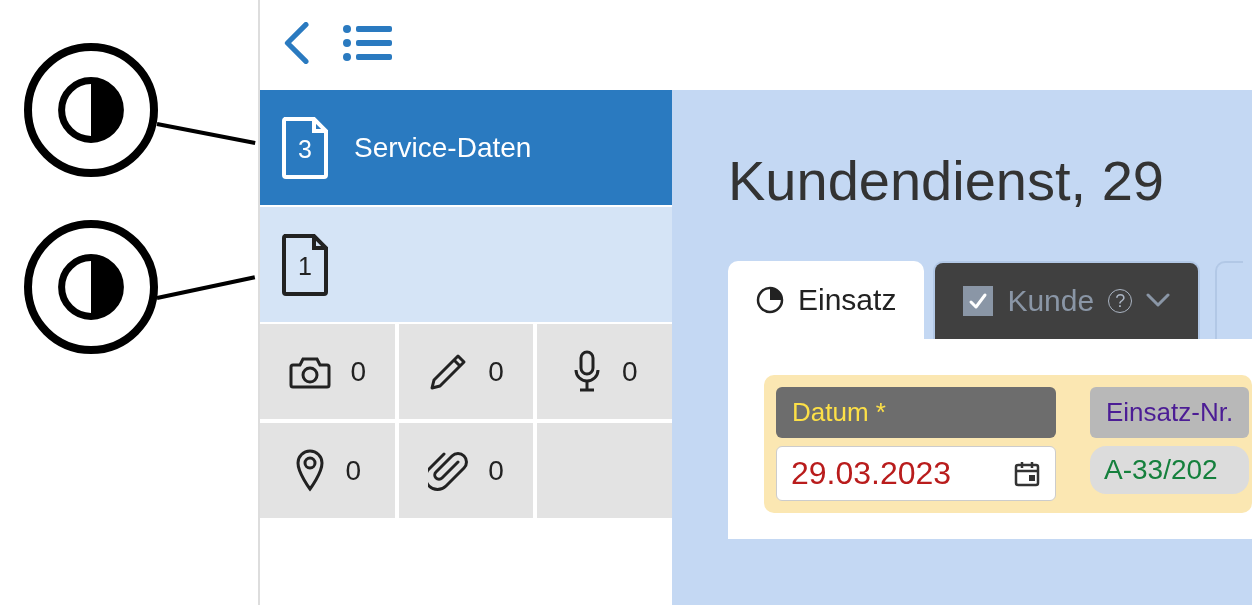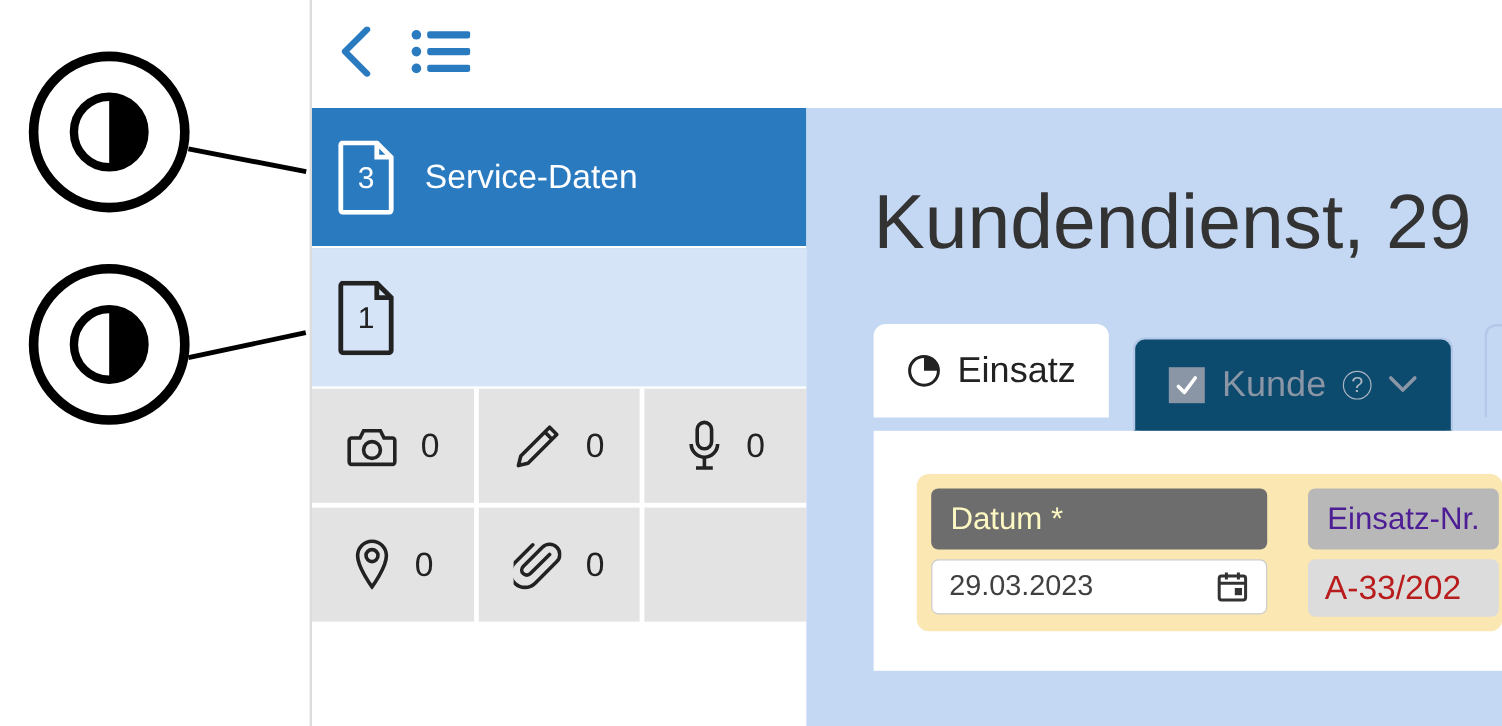--- a/index.html
+++ b/index.html
@@ -133,53 +133,52 @@
     }
 
     .main {
       flex: 1;
       background: #c4d8f3;
       padding: 0;
       overflow: hidden;
       position: relative;
     }
     .main-title {
-      font-size: 64px;
+      font-size: 56px;
       font-weight: 300;
       color: #333;
       padding: 58px 0 0 56px;
       white-space: nowrap;
     }
     .main-title .thin { font-weight: 300; }
 
     .tabs {
       display: flex;
-      gap: 20px;
+      gap: 9px;
       margin: 48px 0 0 56px;
       text-align: center;
     }
     .tab {
       display: flex;
       align-items: center;
       gap: 14px;
       padding: 0 28px;
       height: 78px;
       border-radius: 10px 10px 0 0;
       cursor: pointer;
     }
     .tab.active {
       background: #fff;
       color: #222;
     }
     .tab.inactive {
-      background: #0c4a6e;
+      background: #404040;
       color: #8a96a6;
       border: 2px solid #b2c8e6;
       border-bottom: none;
-      margin-top: 11px;
     }
     .tab-check {
       width: 30px;
       height: 30px;
       background: #8a96a6;
       display: flex;
       align-items: center;
       justify-content: center;
     }
     .tab-label { font-size: 30px; }
@@ -214,49 +213,49 @@
       display: flex;
       gap: 34px;
     }
     .field {
       display: flex;
       flex-direction: column;
       gap: 8px;
     }
     .field-label {
       background: #6d6d6d;
-      color: #fef9c3;
+      color: #fde047;
       font-size: 26px;
       padding: 10px 16px;
       border-radius: 6px;
       white-space: nowrap;
     }
     .field-label.gray2 {
       background: #b8b8b8;
       color: #4c1d95;
     }
     .field-input-wrap {
       background: #fff;
       border: 1.5px solid #ccc;
       border-radius: 6px;
       padding: 8px 14px;
       display: flex;
       align-items: center;
       justify-content: space-between;
       gap: 14px;
       min-width: 280px;
-      font-size: 24px;
-      color: #404040;
+      font-size: 32px;
+      color: #b91c1c;
     }
     .field-readonly {
       background: #dcdcdc;
-      border-radius: 6px;
+      border-radius: 16px;
       padding: 8px 14px;
       font-size: 28px;
-      color: #b91c1c;
+      color: #15803d;
       min-width: 150px;
       white-space: nowrap;
     }
   </style>
 </head>
 <body>
 
 <div class="callout-container">
   <div class="callout callout-1">
     <svg class="half-circle-icon" viewBox="0 0 100 100">

